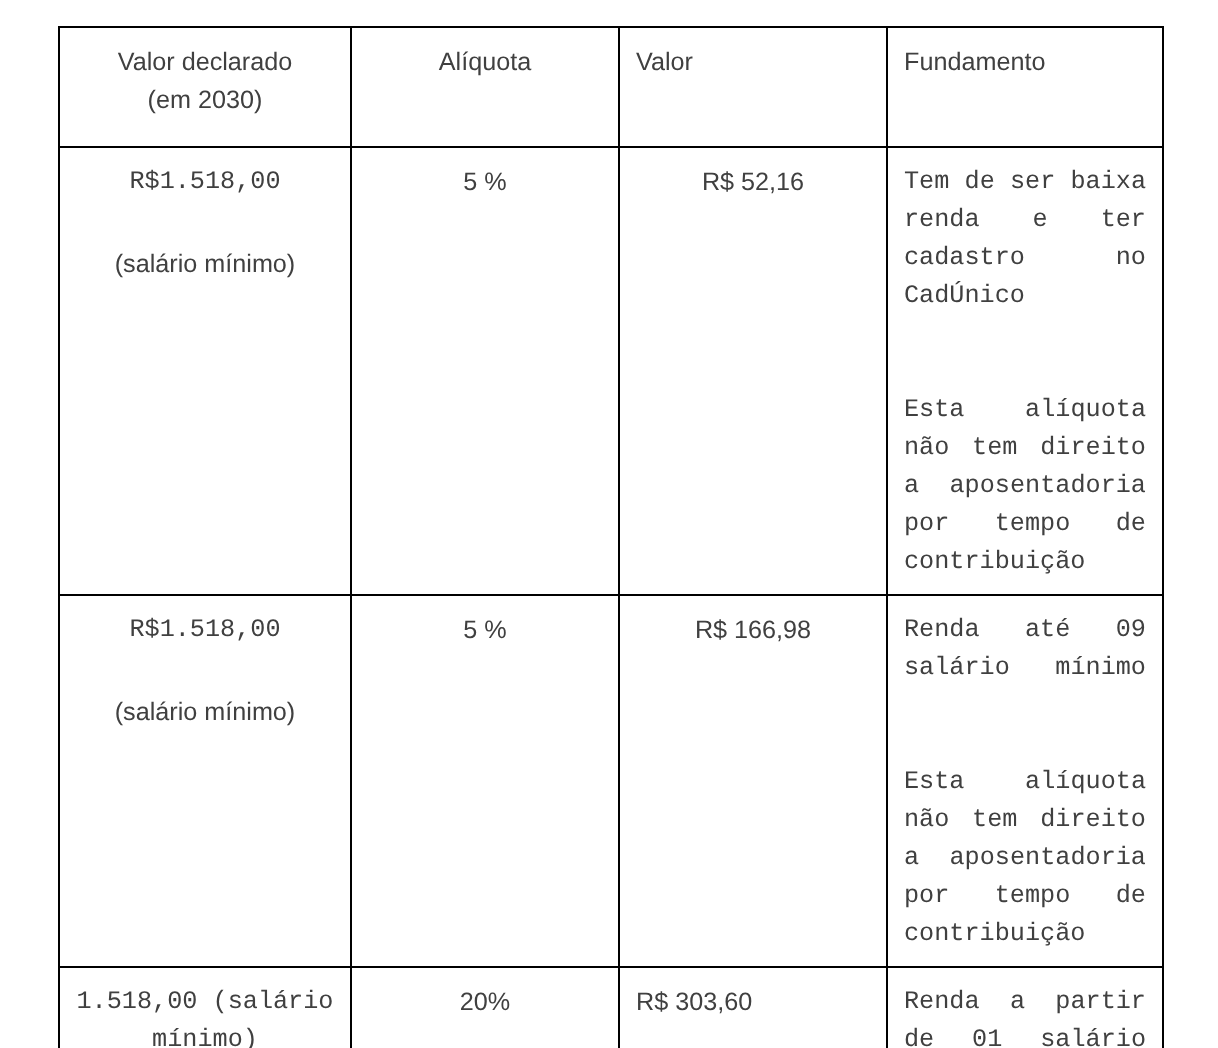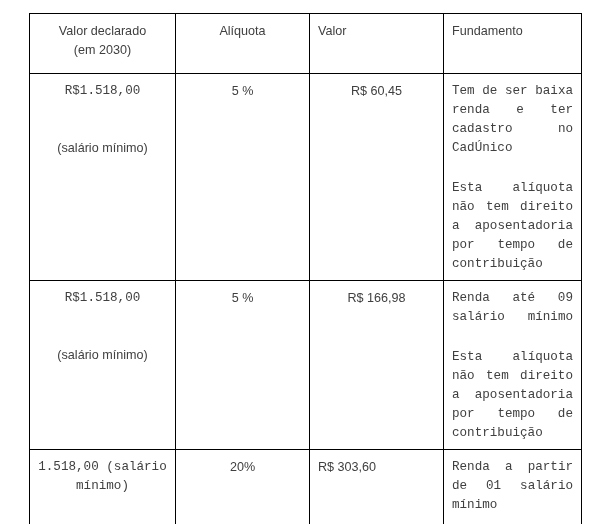--- a/index.html
+++ b/index.html
@@ -80,31 +80,31 @@
     hyphens: none;
   }
 
   
   tr.row-1 td { height: 193px; }
   tr.row-2 td { height: 158px; }
   tr.row-3 td { height: 88px; }
 
   
   .stack-top    { display: block; font-family: Liberation Mono, monospace; }
-  .stack-bottom { display: block; margin-top: 38px; text-align: center; }
+  .stack-bottom { display: block; margin-top: 22px; text-align: center; }
 
   
   .para {
     margin: 0;
     text-align: justify;
     text-justify: inter-word;
     font-family: Liberation Mono, monospace;
   }
   .para + .para {
-    margin-top: 2px;
+    margin-top: 19px;
   }
   
   .para::after {
     content: "";
     display: inline-block;
     width: 100%;
   }
   .para.no-stretch::after { display: none; }
 </style>
 </head>
@@ -139,21 +139,21 @@
     </thead>
 
     <tbody>
 
       <tr class="row-1">
         <td class="cell-center">
           <span class="stack-top">R$1.518,00</span>
           <span class="stack-bottom">(salário mínimo)</span>
         </td>
         <td class="cell-center">5 %</td>
-        <td class="cell-center">R$ 60,45</td>
+        <td class="cell-center">R$ 52,16</td>
         <td class="cell-justify">
           <p class="para">Tem de ser baixa renda e ter cadastro no CadÚnico</p>
           <p class="para no-stretch">Esta alíquota não tem direito a aposentadoria por tempo de contribuição</p>
         </td>
       </tr>
 
       <tr class="row-2">
         <td class="cell-center">
           <span class="stack-top">R$1.518,00</span>
           <span class="stack-bottom">(salário mínimo)</span>

